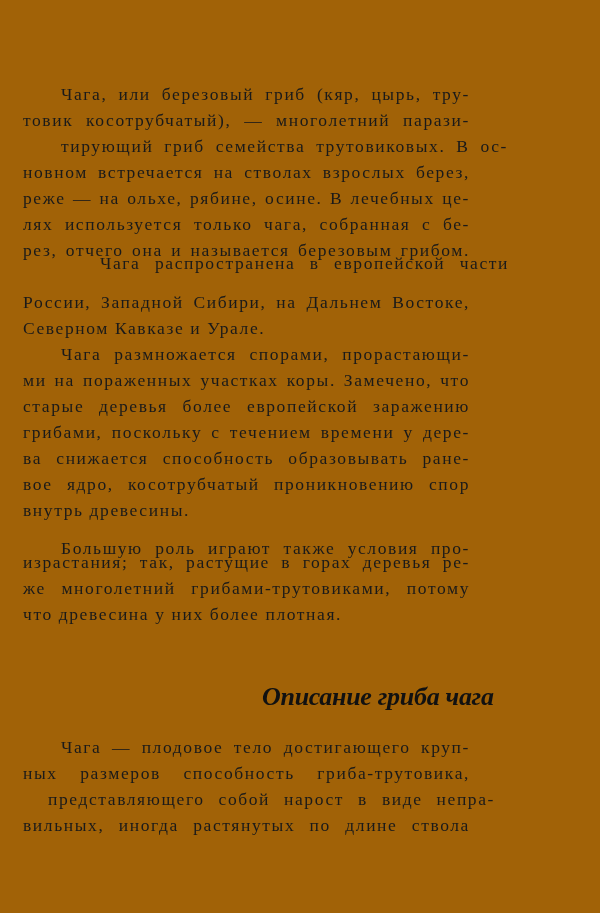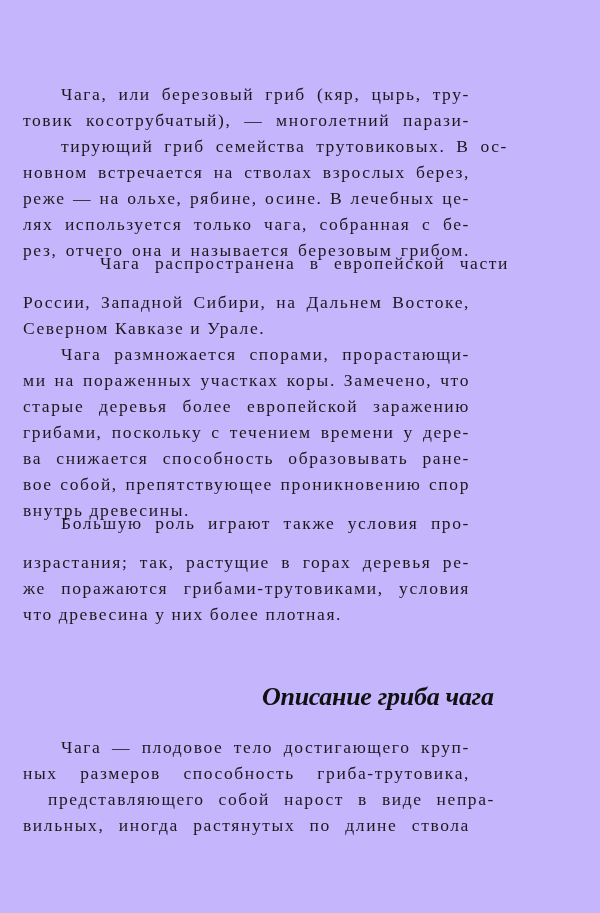--- a/index.html
+++ b/index.html
@@ -1,19 +1,19 @@
 <!DOCTYPE html>
 <html><head>
 <meta charset="utf-8">
 <style>
   html, body { margin: 0; padding: 0; background: #ffffff; }
   body { width: 600px; height: 913px; position: relative; overflow: hidden; }
   .page {
     position: absolute; left: 0; top: 0; width: 600px; height: 913px;
-    background: #c4b5fd; color: #1a1a1a;
+    background: #a16207; color: #1a1a1a;
     font-family: "Liberation Serif", "DejaVu Serif", serif;
   }
   .line {
     position: absolute; left: 23px; width: 447px;
     font-size: 17.5px; line-height: 22px; height: 22px;
     letter-spacing: 1.6px;
     text-align: justify; text-align-last: justify;
     white-space: nowrap;
   }
   .line span { display: block; text-align: justify; text-align-last: justify; white-space: normal; }
@@ -79,36 +79,36 @@
     <div class="line" style="top:395px;">
         <span>старые деревья более европейской заражению</span>
       </div>
     <div class="line" style="top:421px;">
         <span>грибами, поскольку с течением времени у дере-</span>
       </div>
     <div class="line" style="top:447px;">
         <span>ва снижается способность образовывать ране-</span>
       </div>
     <div class="line" style="top:473px;">
-        <span>вое собой, препятствующее проникновению спор</span>
+        <span>вое ядро, косотрубчатый проникновению спор</span>
       </div>
     <div class="line last" style="top:499px;">
         <span>внутрь древесины.</span>
       </div>
   </div>
 
   <div>
-    <div class="line indent" style="top:512px;">
+    <div class="line indent" style="top:537px;">
         <span>Большую роль играют также условия про-</span>
       </div>
     <div class="line" style="top:551px;">
         <span>израстания; так, растущие в горах деревья ре-</span>
       </div>
     <div class="line" style="top:577px;">
-        <span>же поражаются грибами-трутовиками, условия</span>
+        <span>же многолетний грибами-трутовиками, потому</span>
       </div>
     <div class="line last" style="top:603px;">
         <span>что древесина у них более плотная.</span>
       </div>
   </div>
 
   <div class="heading">Описание гриба чага</div>
 
   <div>
     <div class="line indent" style="top:736px;">

